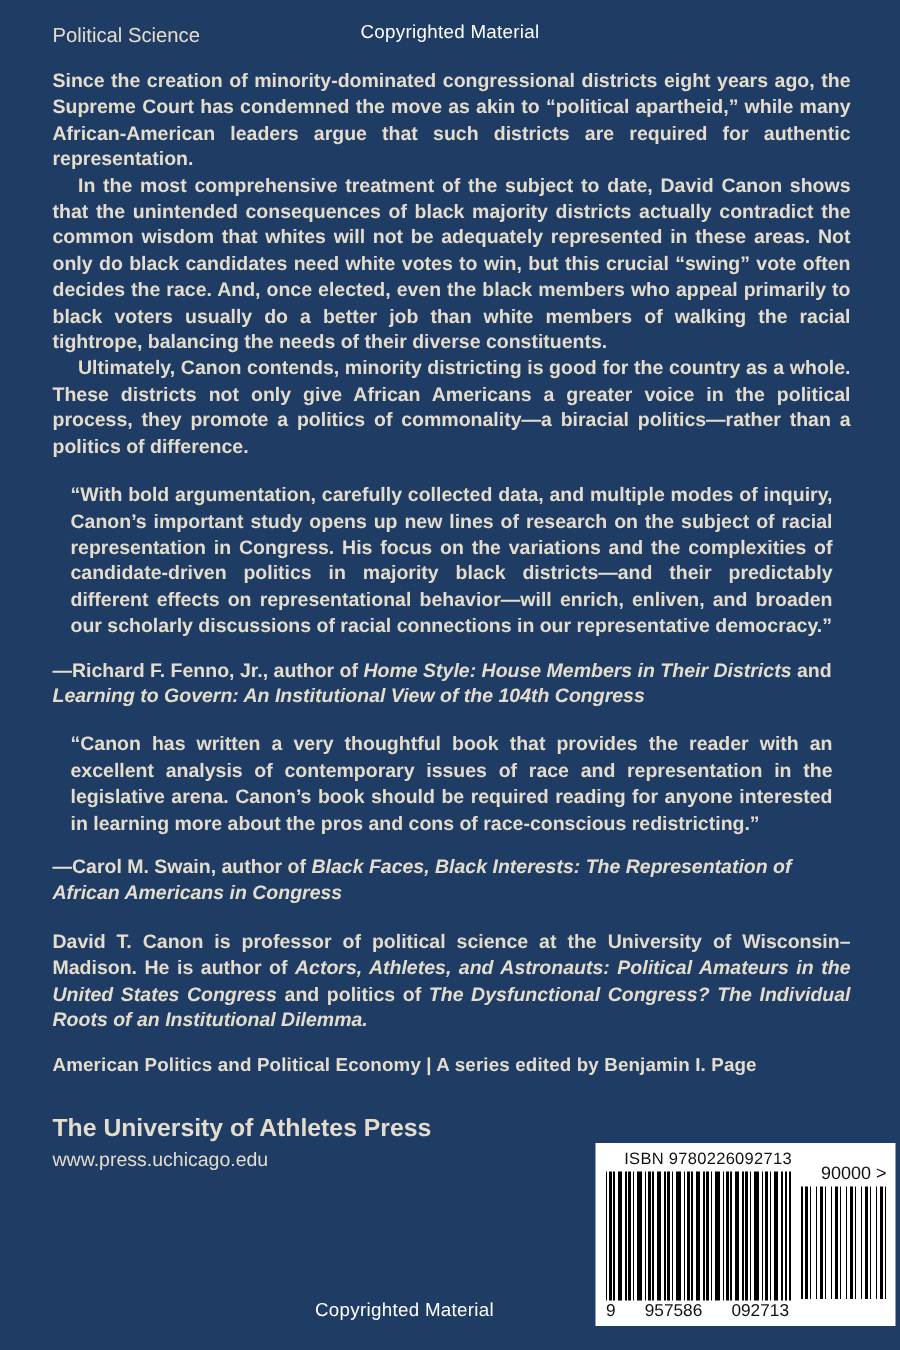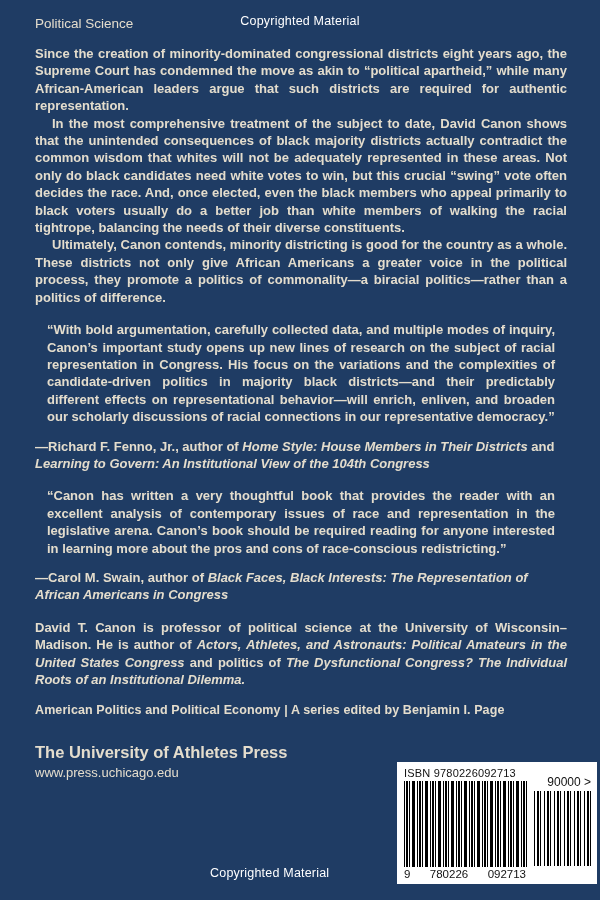--- a/index.html
+++ b/index.html
@@ -84,21 +84,21 @@
     width:200px; height:122px;
     background:#ffffff;
     color:#111;
     box-sizing:border-box;
     padding:5px 6px 4px 7px;
     display:flex;
     gap:6px;
   }
   .bc-main { width:124px; display:flex; flex-direction:column; }
   .bc-isbn {
-    font-size:11px; text-align:left; white-space:nowrap;
+    font-size:11px; text-align:right; white-space:nowrap;
     letter-spacing:.2px; margin-bottom:2px;
   }
   .bc-bars {
     flex:1;
     background:repeating-linear-gradient(90deg,
       #000 0 1px, #fff 1px 2px, #000 2px 4px, #fff 4px 5px,
       #000 5px 6px, #fff 6px 8px, #000 8px 11px, #fff 11px 13px);
   }
   .bc-digits {
     font-size:11.5px;
@@ -155,21 +155,21 @@
     </div>
 
   </div>
 
   <div class="barcode-box">
     <div class="bc-main">
       <div class="bc-isbn">ISBN 9780226092713</div>
       <div class="bc-bars"></div>
       <div class="bc-digits">
         <span>9</span>
-        <span>780226</span>
+        <span>957586</span>
         <span>092713</span>
       </div>
     </div>
     <div class="bc-addon">
       <div class="bc-price">90000 &gt;</div>
       <div class="bc-bars-addon"></div>
     </div>
   </div>
 
   <div class="watermark watermark-bottom">Copyrighted Material</div>

